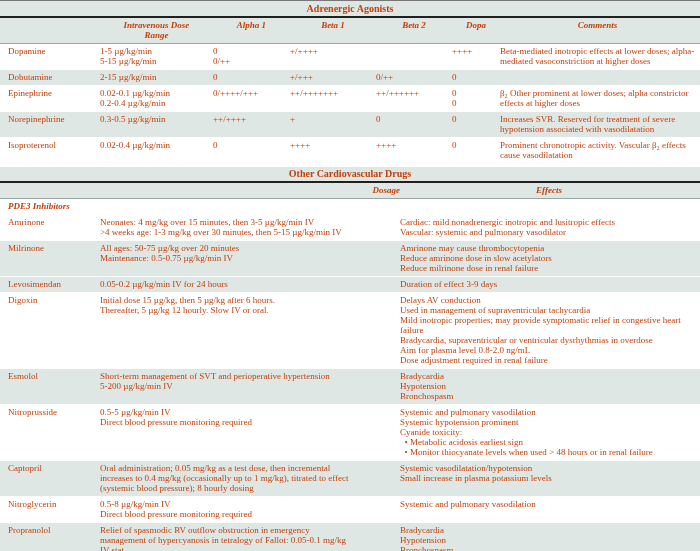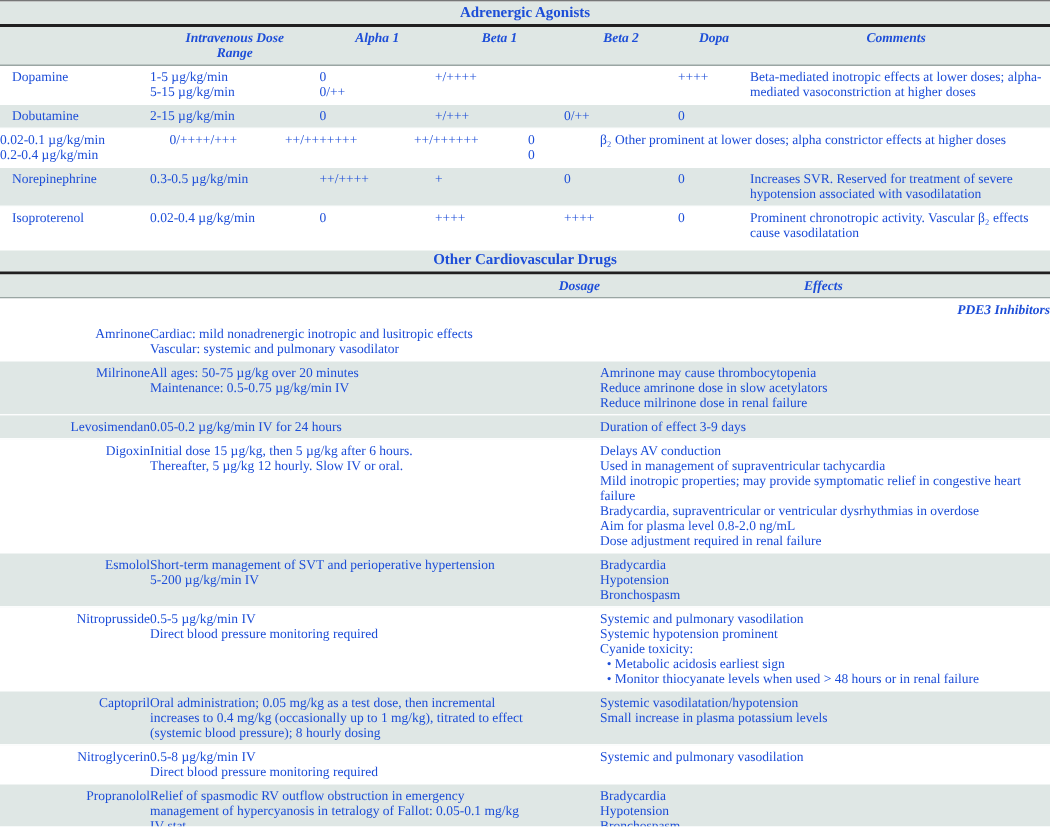--- a/index.html
+++ b/index.html
@@ -1,17 +1,17 @@
 <!DOCTYPE html>
 <html><head>
 <meta charset="utf-8">
 <style>
   html,body{margin:0;padding:0;background:#ffffff;}
   #page{width:700px;height:551px;overflow:hidden;background:#ffffff;
-        font-family:"Liberation Serif","DejaVu Serif",serif;color:#1d4ed8;
+        font-family:"Liberation Serif","DejaVu Serif",serif;color:#c2410c;
         border-top:1px solid #777;box-sizing:border-box;}
   .band-title{background:#dfe7e4;text-align:center;font-weight:bold;font-size:10px;
               line-height:12px;padding:1.5px 0 1px;border-bottom:2px solid #202020;}
   .hdr-row{display:flex;background:#dfe7e4;font-weight:bold;font-style:italic;
            font-size:9px;line-height:10px;padding:2px 0 3px;border-bottom:1px solid #9aa6a3;}
   .row{display:flex;font-size:9px;line-height:10px;padding:2px 0 3px;background:#ffffff;
        border-bottom:1px solid rgba(255,255,255,0.9);}
   .row.alt{background:#dfe7e5;}
   .cell{white-space:pre-line;box-sizing:border-box;}
   
@@ -19,21 +19,21 @@
   .c-dose{width:113px;}
   .c-a1{width:77px;}
   .c-b1{width:86px;}
   .c-b2{width:76px;}
   .c-dopa{width:48px;}
   .c-com{flex:1;padding-right:5px;}
   .hdr-row .cell{text-align:center;}
   .hdr-row .c-drug{text-align:left;}
   .hdr-row .c-com{text-align:center;font-family:Liberation Serif, serif;}
   
-  .c2-drug{width:100px;padding-left:8px;text-align:right;}
+  .c2-drug{width:100px;padding-left:8px;}
   .c2-dose{width:300px;padding-right:50px;}
   .c2-eff{flex:1;padding-right:2px;}
   .subsection .c2-drug{font-weight:bold;font-style:italic;width:100%;}
   .gap{height:3px;background:#ffffff;}
 </style>
 </head>
 <body>
 
 <div id="page">
 
@@ -66,20 +66,21 @@
     <div class="cell c-drug">Dobutamine</div>
     <div class="cell c-dose">2-15 µg/kg/min</div>
     <div class="cell c-a1">0</div>
     <div class="cell c-b1">+/+++</div>
     <div class="cell c-b2">0/++</div>
     <div class="cell c-dopa">0</div>
     <div class="cell c-com"></div>
   </div>
 
   <div class="row">
+    <div class="cell c-drug">Epinephrine</div>
     <div class="cell c-dose">0.02-0.1 µg/kg/min
 0.2-0.4 µg/kg/min</div>
     <div class="cell c-a1">0/++++/+++</div>
     <div class="cell c-b1">++/+++++++</div>
     <div class="cell c-b2">++/++++++</div>
     <div class="cell c-dopa">0
 0</div>
     <div class="cell c-com">β₂ Other prominent at lower doses; alpha constrictor effects at higher doses</div>
   </div>
 
@@ -112,20 +113,22 @@
     <div class="cell c2-dose" style="text-align:right;padding-right:0;">Dosage</div>
     <div class="cell c2-eff" style="text-align:center;">Effects</div>
   </div>
 
   <div class="row subsection">
     <div class="cell c2-drug">PDE3 Inhibitors</div>
   </div>
 
   <div class="row">
     <div class="cell c2-drug">Amrinone</div>
+    <div class="cell c2-dose">Neonates: 4 mg/kg over 15 minutes, then 3-5 µg/kg/min IV
+&gt;4 weeks age: 1-3 mg/kg over 30 minutes, then 5-15 µg/kg/min IV</div>
     <div class="cell c2-eff">Cardiac: mild nonadrenergic inotropic and lusitropic effects
 Vascular: systemic and pulmonary vasodilator</div>
   </div>
 
   <div class="row alt">
     <div class="cell c2-drug">Milrinone</div>
     <div class="cell c2-dose">All ages: 50-75 µg/kg over 20 minutes
 Maintenance: 0.5-0.75 µg/kg/min IV</div>
     <div class="cell c2-eff">Amrinone may cause thrombocytopenia
 Reduce amrinone dose in slow acetylators

